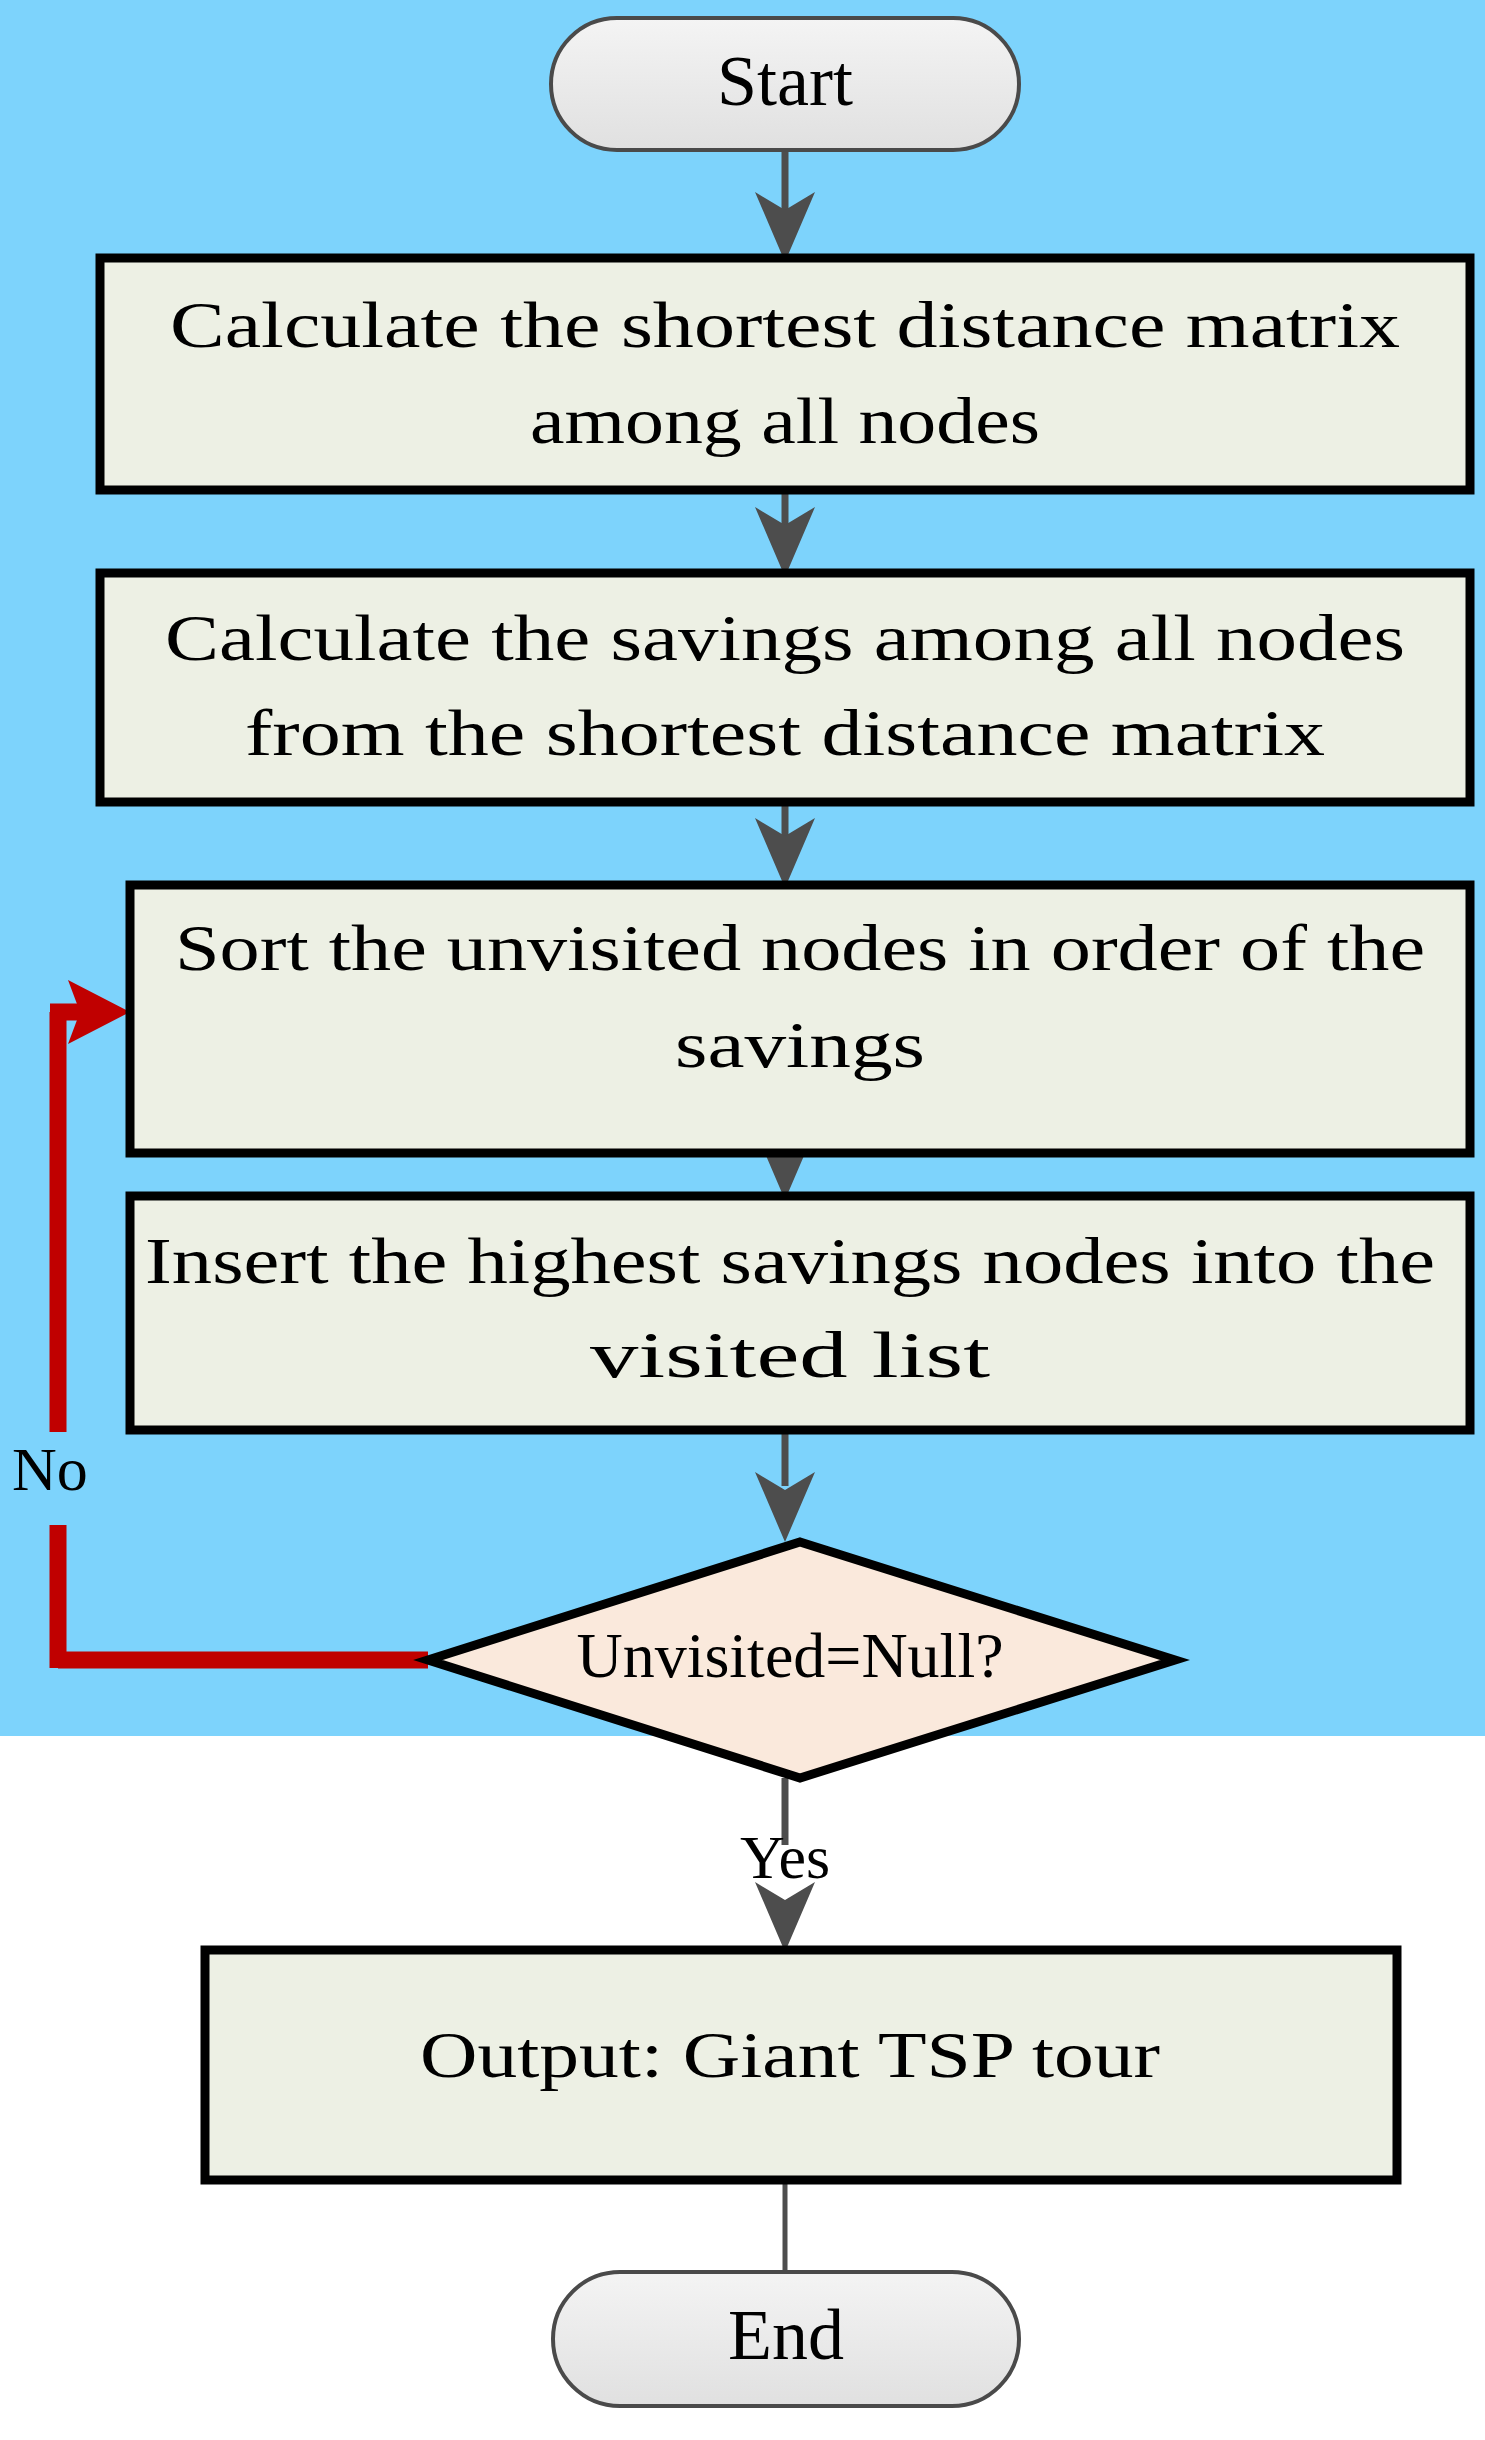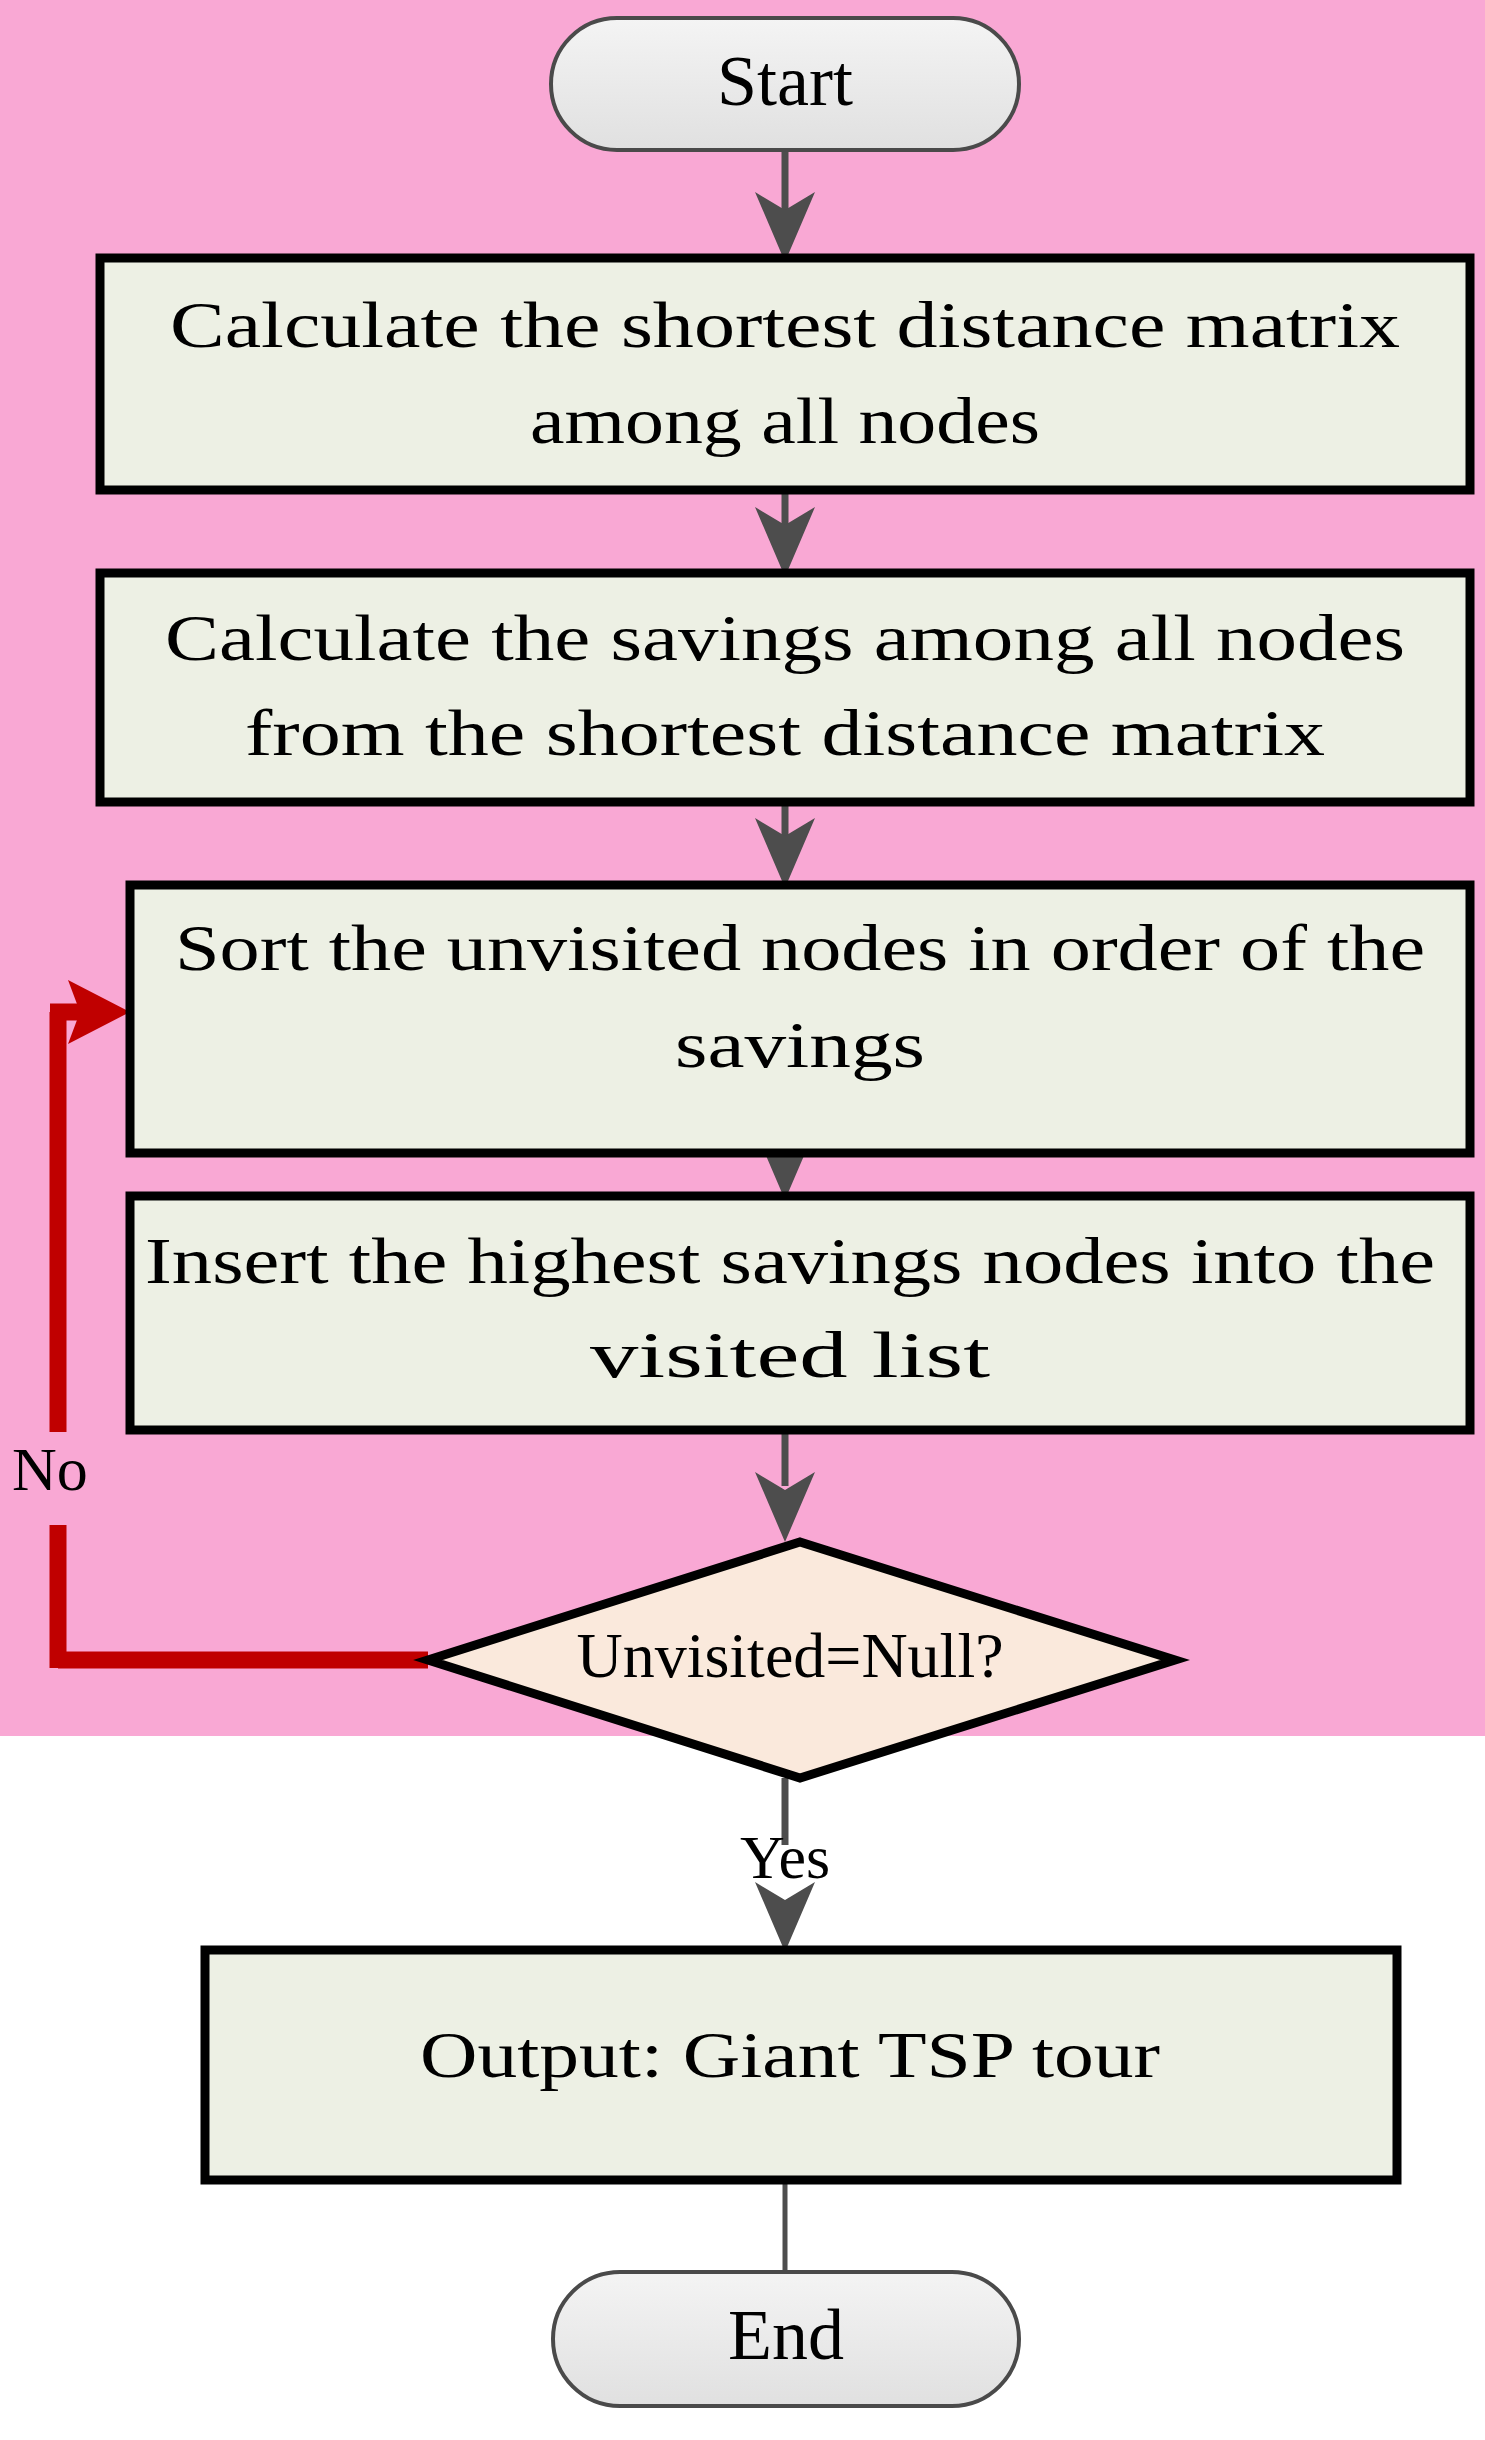--- a/index.html
+++ b/index.html
@@ -10,21 +10,21 @@
   body {
     width: 1485px;
     height: 2440px;
     font-family: "Liberation Serif", "DejaVu Serif", serif;
     overflow: hidden;
   }
   #flow-root {
     position: relative;
     width: 1485px;
     height: 1736px;
-    background: #f9a8d4;
+    background: #7dd3fc;
   }
   svg.flow-canvas {
     position: absolute;
     top: 0;
     left: 0;
     width: 1485px;
     height: 2440px;
     display: block;
   }
   .node-label {

